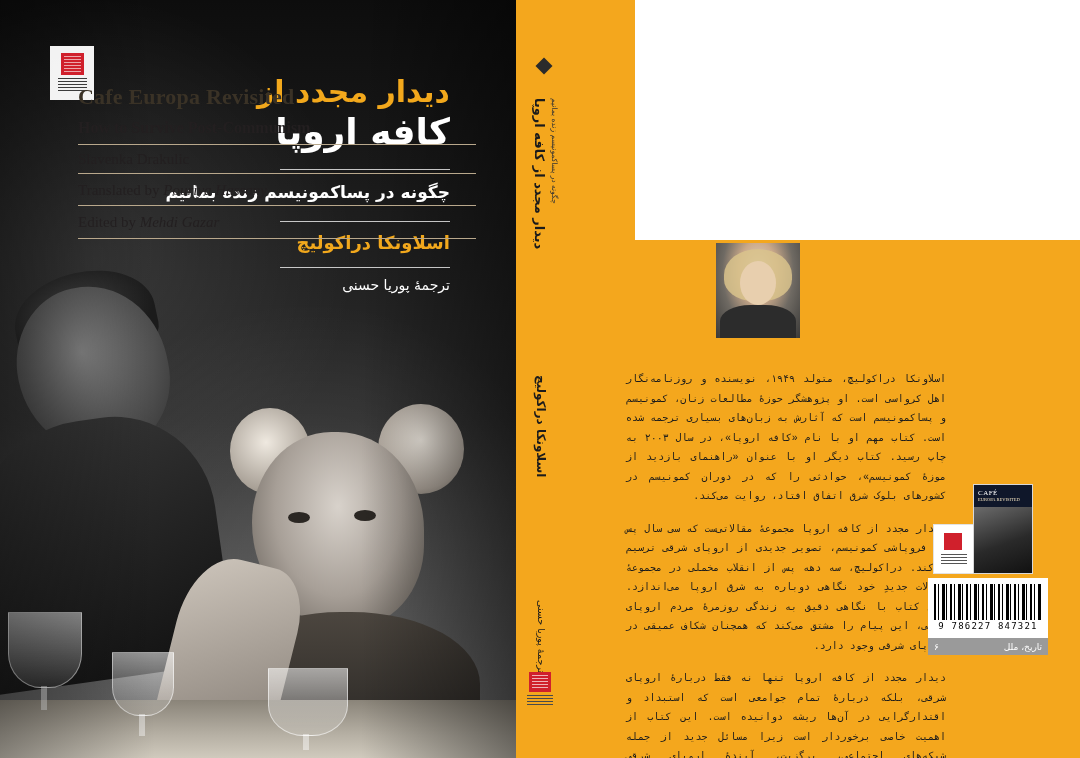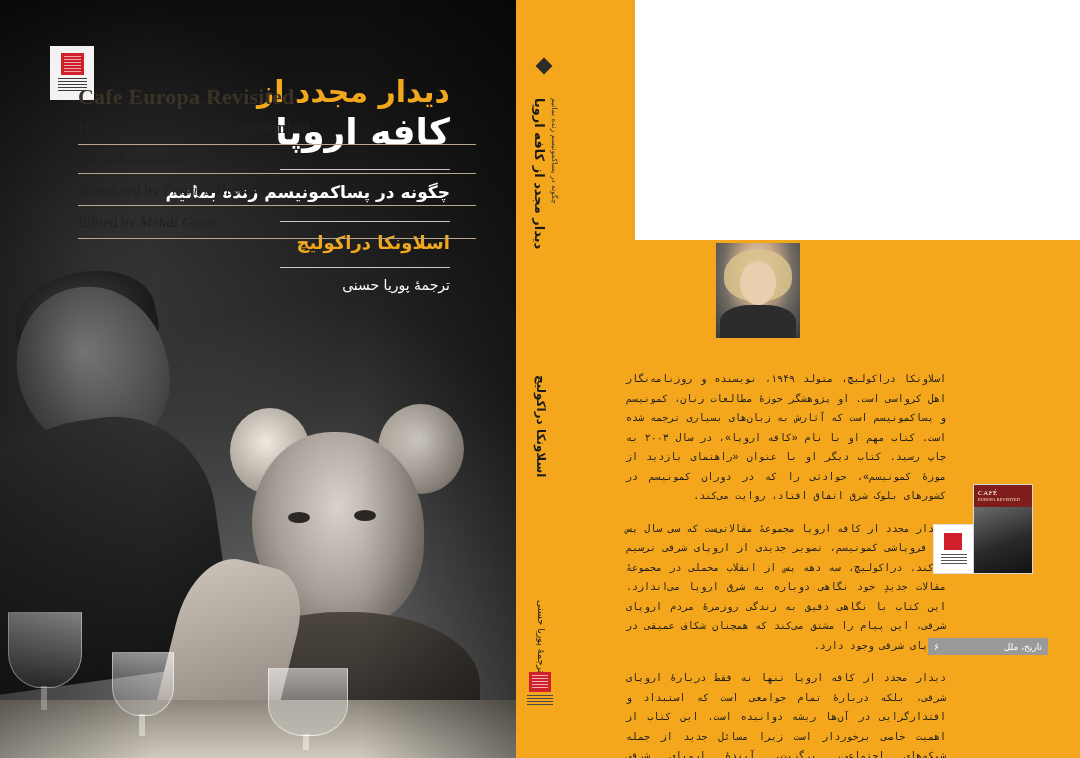--- a/index.html
+++ b/index.html
@@ -139,21 +139,21 @@
     margin: 0 0 13px 0;
   }
 
   
   .mini-book {
     position: absolute;
     left: 973px;
     top: 484px;
     width: 58px;
     height: 88px;
-    background: #7f1d1d;
+    background: #0f172a;
     border: 1px solid #d8d8d8;
     overflow: hidden;
   }
   .mini-book .mb-img {
     position: absolute;
     left: 0; top: 22px;
     width: 58px; height: 66px;
     background: linear-gradient(160deg, #6b6b6b 0%, #2a2a2a 55%, #111 100%);
   }
   .mini-book .mb-t1 {
@@ -643,20 +643,24 @@
     <div class="ml-red"></div>
     <div class="ml-lines"></div>
   </div>
 
   <div class="mini-book">
     <div class="mb-t1">CAFÉ</div>
     <div class="mb-t2">EUROPA REVISITED</div>
     <div class="mb-img"></div>
   </div>
 
+  <div class="barcode-box">
+    <div class="barcode-bars"></div>
+    <div class="barcode-num">9 786227 847321</div>
+  </div>
 
   <div class="cat-bar">
     <span>تاریخ، ملل</span>
     <span class="cat-num">۶</span>
   </div>
 
   <div class="pub-logo-back">
     <div class="pl-red"></div>
     <div class="pl-lines"></div>
   </div>

